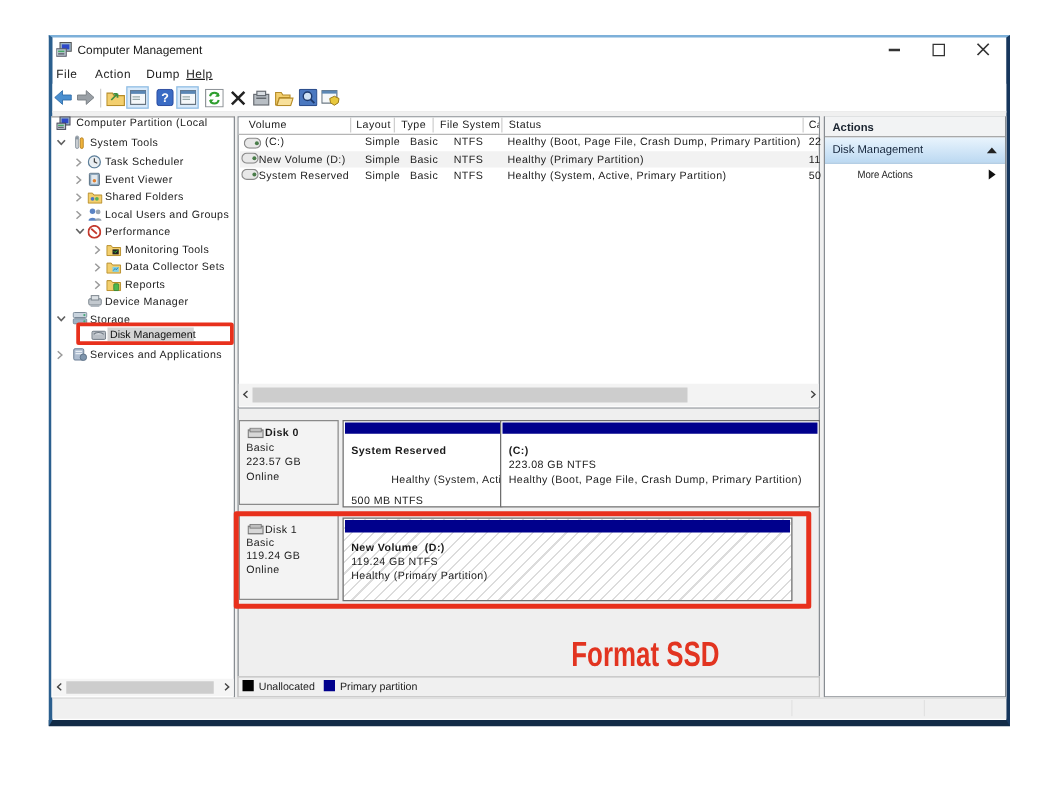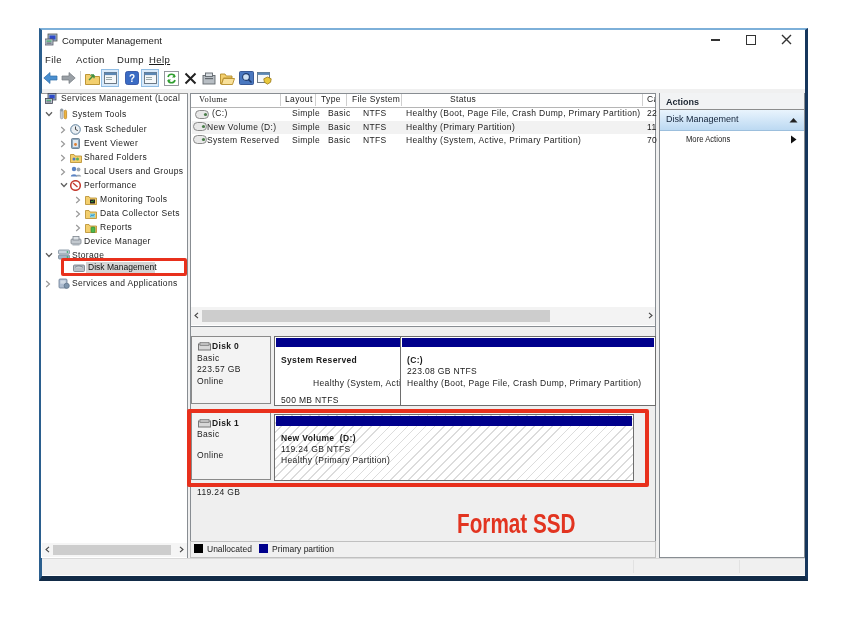--- a/index.html
+++ b/index.html
@@ -118,21 +118,21 @@
       <path d="M1 0.8 L4 3.5 L1 6.2" stroke="#444" stroke-width="1.1" fill="none"></path>
     </svg>
 
   <svg class="abs" style="left:45px;top:93px" width="12" height="11" viewBox="0 0 12 11">
     <rect x="3" y="0.5" width="8" height="6.5" fill="#9db6c8" stroke="#445" stroke-width="0.8"></rect>
     <rect x="4.3" y="1.8" width="5.4" height="3.8" fill="#2e49c8"></rect>
     <rect x="0.5" y="5.5" width="7" height="5" fill="#b9c7ce" stroke="#445" stroke-width="0.8"></rect>
     <rect x="1.5" y="6.8" width="4.5" height="1" fill="#4a6"></rect>
     <rect x="1.5" y="8.4" width="4.5" height="1" fill="#667"></rect>
   </svg>
-  <div class="t t8" style="left:61px;top:93px;">Services Management (Local</div>
+  <div class="t t8" style="left:61px;top:93px;">Computer Partition (Local</div>
 
   <svg class="abs" style="left:45px;top:111px" width="8" height="6" viewBox="0 0 8 6">
       <path d="M1 1.2 L4 4.5 L7 1.2" stroke="#616161" stroke-width="1.3" fill="none"></path>
     </svg>
   <svg class="abs" style="left:58px;top:108px" width="11" height="12" viewBox="0 0 11 12">
     <rect x="2.4" y="0.8" width="2.6" height="10" rx="1.3" fill="#c8cdd2" stroke="#8c97a0" stroke-width="0.7"></rect>
     <rect x="6.2" y="2.2" width="2.4" height="8.6" rx="1.2" fill="#f0b43c" stroke="#b67f1e" stroke-width="0.7"></rect>
     <circle cx="3.7" cy="2.3" r="1.2" fill="#8c97a0"></circle>
   </svg>
   <div class="t t8" style="left:72px;top:109px;">System Tools</div>
@@ -247,25 +247,25 @@
     <rect x="1" y="1" width="8" height="9" rx="1" fill="#aebdd0" stroke="#6c7f95" stroke-width="0.8"></rect>
     <rect x="2.4" y="2.6" width="5.2" height="1" fill="#e8eef4"></rect>
     <rect x="2.4" y="4.4" width="5.2" height="1" fill="#e8eef4"></rect>
     <circle cx="8.7" cy="7.8" r="2.6" fill="#7e95ad" stroke="#5a6e84" stroke-width="0.7"></circle>
   </svg>
   <div class="t t8" style="left:72px;top:278px;">Services and Applications</div>
 
   <div class="abs" style="left:190px;top:92.5px;width:466px;height:234.5px;background:#ffffff;border:1px solid #888d92;box-sizing:border-box;"></div>
 
   <div class="abs" style="left:191px;top:93.5px;width:464px;height:13px;background:#ffffff;border-bottom:1px solid #b5b5b5;"></div>
-  <div class="t t8" style="left:199px;top:93.5px;font-family:Liberation Serif, serif;">Volume</div>
+  <div class="t t8" style="left:199px;top:93.5px;">Volume</div>
   <div class="t t8" style="left:285px;top:93.5px;">Layout</div>
   <div class="t t8" style="left:321px;top:93.5px;">Type</div>
   <div class="t t8" style="left:352px;top:93.5px;">File System</div>
-  <div class="t t8" style="left:407px;top:93.5px;margin-left:43px;">Status</div>
+  <div class="t t8" style="left:407px;top:93.5px;">Status</div>
   <div class="t t8" style="left:647px;top:93.5px;width:8px;overflow:hidden;">Ca</div>
   <div class="abs" style="left:280px;top:94px;width:1px;height:12px;background:#cfcfcf;"></div>
   <div class="abs" style="left:315px;top:94px;width:1px;height:12px;background:#cfcfcf;"></div>
   <div class="abs" style="left:346px;top:94px;width:1px;height:12px;background:#cfcfcf;"></div>
   <div class="abs" style="left:401px;top:94px;width:1px;height:12px;background:#cfcfcf;"></div>
   <div class="abs" style="left:642px;top:94px;width:1px;height:12px;background:#cfcfcf;"></div>
 
   <svg class="abs" style="left:195px;top:110px" width="14" height="9" viewBox="0 0 14 9">
     <rect x="0.5" y="0.5" width="13" height="8" rx="4" fill="#e8e8e8" stroke="#8a8a8a"></rect>
     <circle cx="10.5" cy="4.5" r="1.6" fill="#4a7d4a"></circle>
@@ -291,21 +291,21 @@
 
   <svg class="abs" style="left:193px;top:135px" width="14" height="9" viewBox="0 0 14 9">
     <rect x="0.5" y="0.5" width="13" height="8" rx="4" fill="#e8e8e8" stroke="#8a8a8a"></rect>
     <circle cx="10.5" cy="4.5" r="1.6" fill="#4a7d4a"></circle>
   </svg>
   <div class="t t8" style="left:207px;top:135px;">System Reserved</div>
   <div class="t t8" style="left:292px;top:135px;">Simple</div>
   <div class="t t8" style="left:328px;top:135px;">Basic</div>
   <div class="t t8" style="left:363px;top:135px;">NTFS</div>
   <div class="t t8" style="left:406px;top:135px;">Healthy (System, Active, Primary Partition)</div>
-  <div class="t t8" style="left:647px;top:135px;">70</div>
+  <div class="t t8" style="left:647px;top:135px;">50</div>
 
   <div class="abs" style="left:191px;top:307px;width:464px;height:18px;background:#f3f3f3;"></div>
   <div class="abs" style="left:202px;top:310px;width:348px;height:12px;background:#cdcdcd;"></div>
   <svg class="abs" style="left:194px;top:312px" width="5" height="7" viewBox="0 0 5 7">
       <path d="M4 0.8 L1 3.5 L4 6.2" stroke="#444" stroke-width="1.1" fill="none"></path>
     </svg>
   <svg class="abs" style="left:648px;top:312px" width="5" height="7" viewBox="0 0 5 7">
       <path d="M1 0.8 L4 3.5 L1 6.2" stroke="#444" stroke-width="1.1" fill="none"></path>
     </svg>
 
@@ -333,23 +333,23 @@
     <div class="ptxt" style="top:18px;font-size:8.5px;font-weight:bold;">(C:)</div>
     <div class="ptxt" style="top:29px;">223.08 GB NTFS</div>
     <div class="ptxt" style="top:41px;">Healthy (Boot, Page File, Crash Dump, Primary Partition)</div>
   </div>
 
   <div class="abs" style="left:191px;top:411px;width:80px;height:69px;background:#f3f3f3;border:1px solid #8a8a8a;box-sizing:border-box;"></div>
   <svg class="abs" style="left:198px;top:419px" width="13" height="9" viewBox="0 0 13 9">
     <rect x="0.5" y="2" width="12" height="6" fill="#d7d7d7" stroke="#777"></rect>
     <rect x="2" y="0.5" width="9" height="3" fill="#bfbfbf" stroke="#777" stroke-width="0.7"></rect>
   </svg>
-  <div class="t t8" style="left:212px;top:418px;font-weight:bold;">Disk 1</div>
+  <div class="t t8" style="left:212px;top:418px;font-weight:normal;">Disk 1</div>
   <div class="t t8" style="left:197px;top:428.5px;">Basic</div>
-  <div class="t t8" style="left:197px;top:439px;margin-top:48px;">119.24 GB</div>
+  <div class="t t8" style="left:197px;top:439px;">119.24 GB</div>
   <div class="t t8" style="left:197px;top:449.5px;">Online</div>
 
   <div class="part hatch" style="left:274px;top:414px;width:358px;height:65px;">
     <div class="navybar" style="height:10px;"></div>
     <div class="ptxt" style="top:17.5px;font-size:8.5px;font-weight:bold;">New Volume&nbsp;&nbsp;(D:)</div>
     <div class="ptxt" style="top:28.5px;">119.24 GB NTFS</div>
     <div class="ptxt" style="top:39.5px;">Healthy (Primary Partition)</div>
   </div>
 
   <div class="abs" style="left:190px;top:541px;width:466px;height:17px;background:#f0f0f0;border:1px solid #c0c0c0;box-sizing:border-box;"></div>

